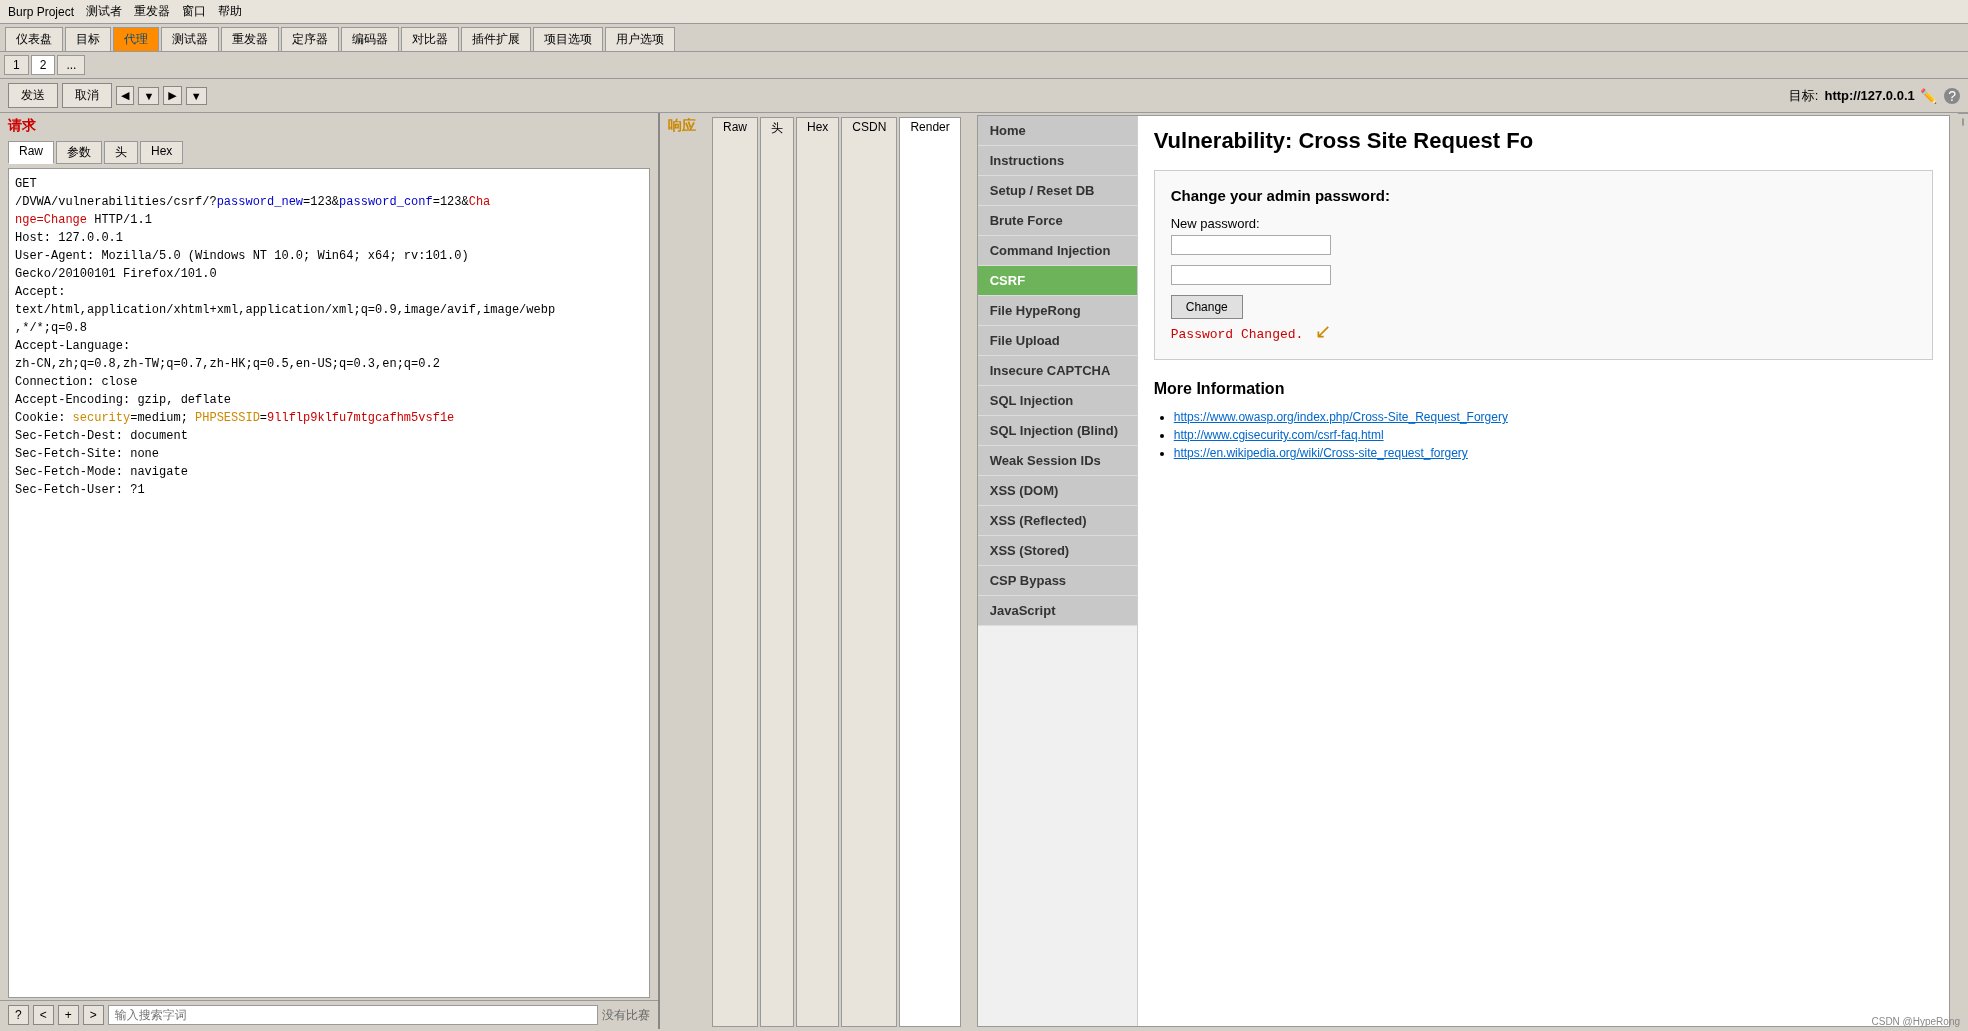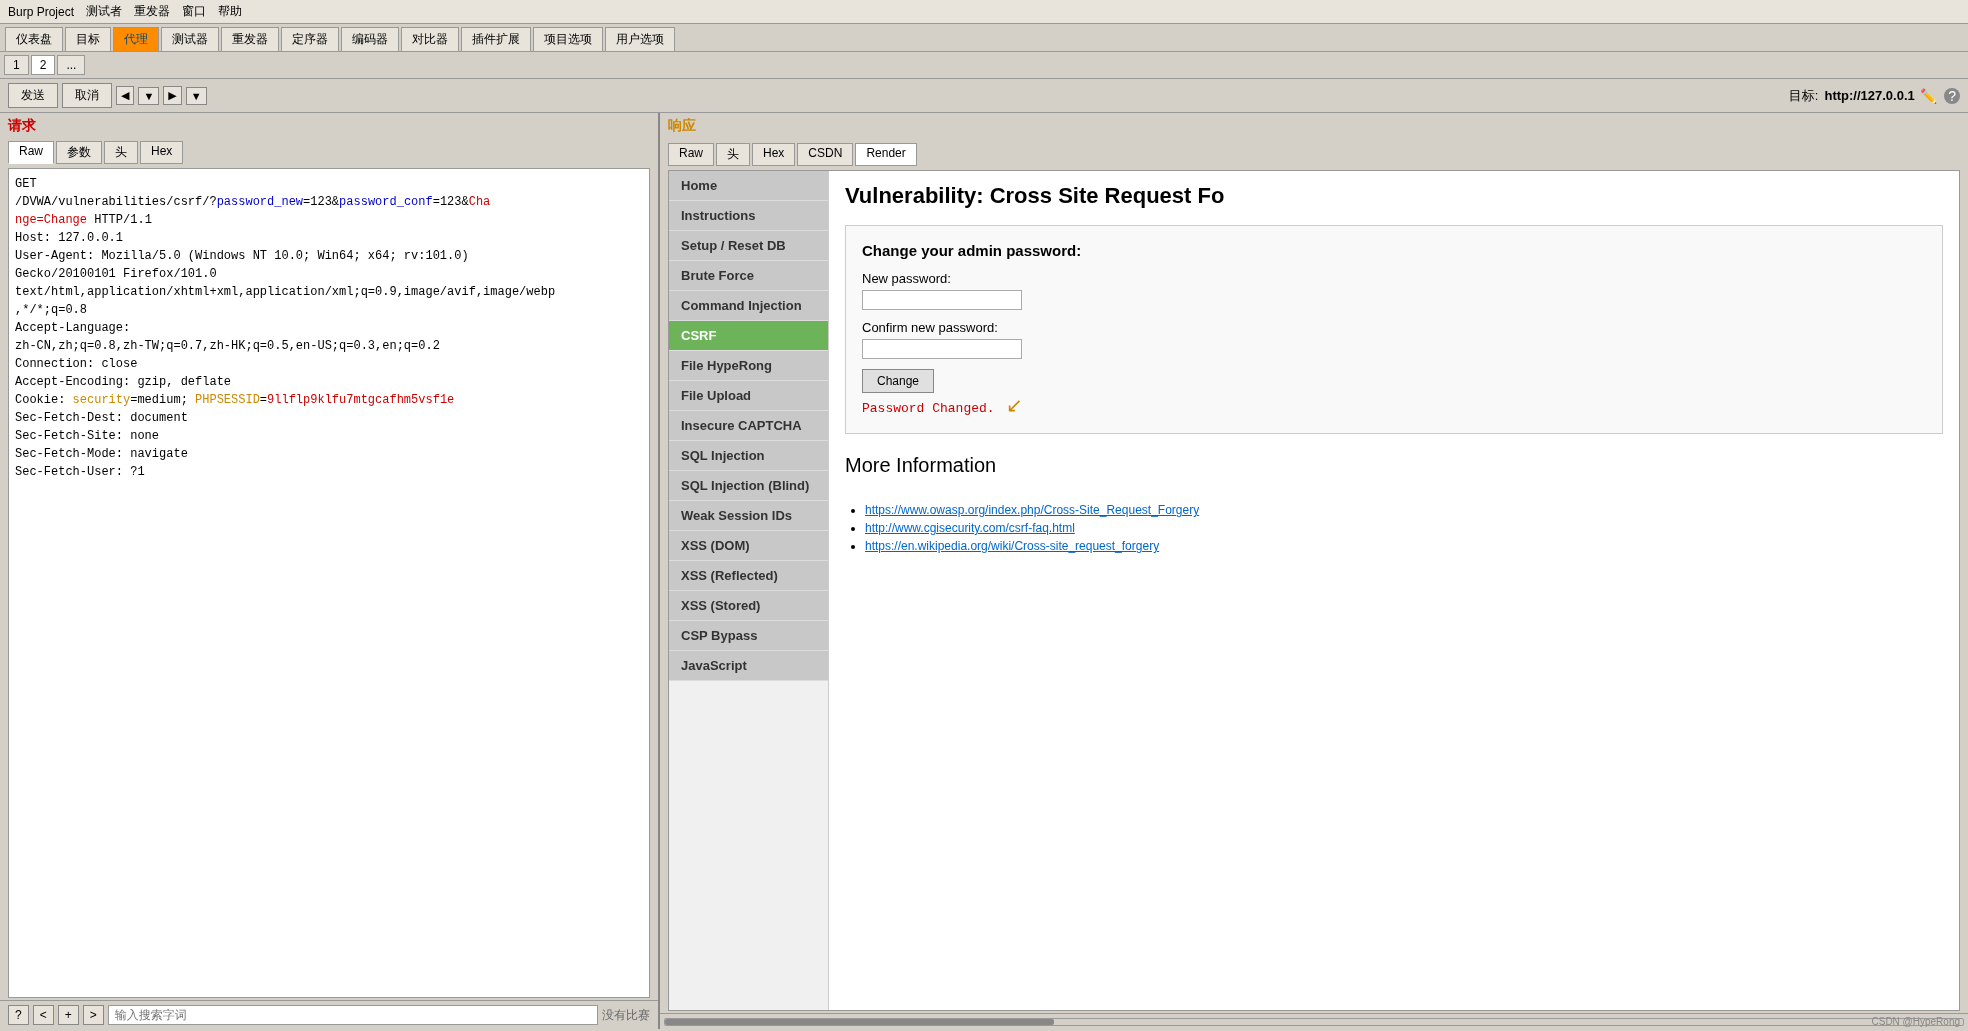--- a/index.html
+++ b/index.html
@@ -161,21 +161,20 @@
       border: 1px solid #888;
       cursor: pointer;
       font-size: 12px;
     }
     .no-match { color: #666; font-size: 12px; }
 
     
     .response-panel {
       flex: 1;
       display: flex;
-      flex-direction: column;
       background: #d4d0c8;
     }
 
     .resp-tabs {
       display: flex;
       gap: 2px;
       padding: 2px 8px;
       background: #d4d0c8;
       margin-top: 2px;
     }
@@ -261,23 +260,23 @@
       font-family: 'Courier New', monospace;
       color: #cc0000;
       font-size: 13px;
       margin-top: 8px;
     }
     .arrow-indicator {
       display: inline-block;
       margin-left: 8px;
     }
     .more-info h3 {
-      font-size: 20px;
-      font-weight: normal;
-      margin-bottom: 26px;
+      font-size: 16px;
+      font-weight: bold;
+      margin-bottom: 12px;
     }
     .more-info ul { list-style: disc; padding-left: 20px; }
     .more-info li { margin-bottom: 4px; }
     .more-info a { color: #0066cc; text-decoration: underline; font-size: 12px; }
 
     
     .resp-scroll-bar {
       height: 16px;
       background: #d4d0c8;
       border-top: 1px solid #999;
@@ -349,20 +348,21 @@
       <div class="panel-tab">参数</div>
       <div class="panel-tab">头</div>
       <div class="panel-tab">Hex</div>
     </div>
     <div class="request-content">
       <div>GET</div>
       <div>/DVWA/vulnerabilities/csrf/?<span class="text-blue">password_new</span>=123&amp;<span class="text-blue">password_conf</span>=123&amp;<span class="text-red">Cha<br>nge=Change</span> HTTP/1.1</div>
       <div>Host: 127.0.0.1</div>
       <div>User-Agent: Mozilla/5.0 (Windows NT 10.0; Win64; x64; rv:101.0)</div>
       <div>Gecko/20100101 Firefox/101.0</div>
+      <div>Accept:</div>
       <div>text/html,application/xhtml+xml,application/xml;q=0.9,image/avif,image/webp</div>
       <div>,*/*;q=0.8</div>
       <div>Accept-Language:</div>
       <div>zh-CN,zh;q=0.8,zh-TW;q=0.7,zh-HK;q=0.5,en-US;q=0.3,en;q=0.2</div>
       <div>Connection: close</div>
       <div>Accept-Encoding: gzip, deflate</div>
       <div>Cookie: <span class="text-orange">security</span>=medium; <span class="text-orange">PHPSESSID</span>=<span class="text-red">9llflp9klfu7mtgcafhm5vsf1e</span></div>
       <div>Sec-Fetch-Dest: document</div>
       <div>Sec-Fetch-Site: none</div>
       <div>Sec-Fetch-Mode: navigate</div>
@@ -409,21 +409,20 @@
         <div class="dvwa-nav-item">JavaScript</div>
       </div>
 
       <div class="dvwa-main">
         <div class="dvwa-title">Vulnerability: Cross Site Request Fo</div>
 
         <div class="change-pw-box">
           <div class="change-pw-title">Change your admin password:</div>
           <div class="form-label">New password:</div>
           <input class="form-input" type="password" style="">
-          <div class="form-label">Confirm new password:</div>
           <input class="form-input" type="password" style="">
           <button class="change-btn">Change</button>
           <div>
             <span class="password-changed">Password Changed.</span>
             <span class="arrow-indicator" style="color:#cc8800; font-size:20px;">↙</span>
           </div>
         </div>
 
         <div class="more-info">
           <h3>More Information</h3>

